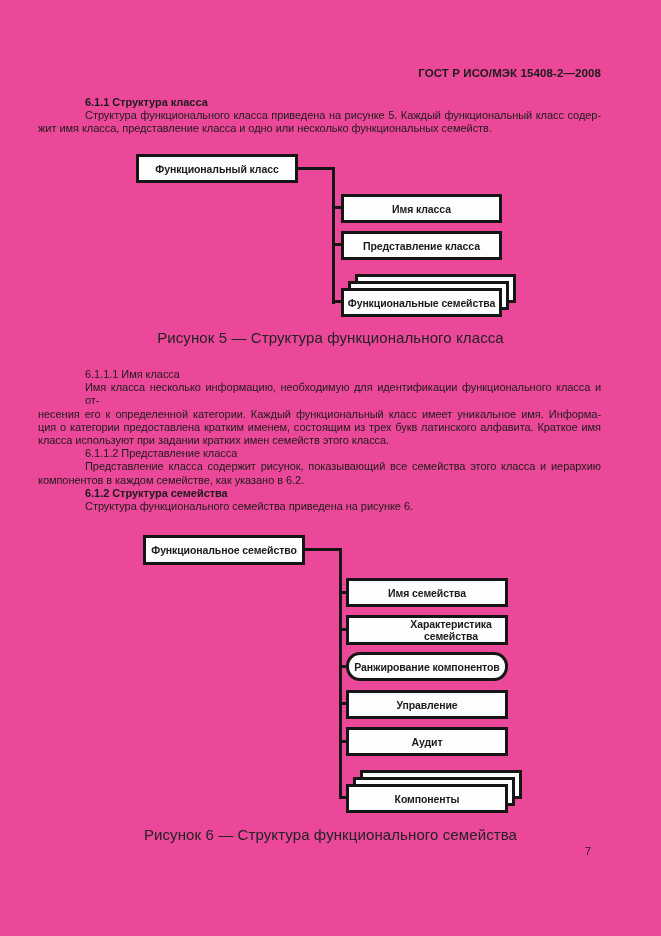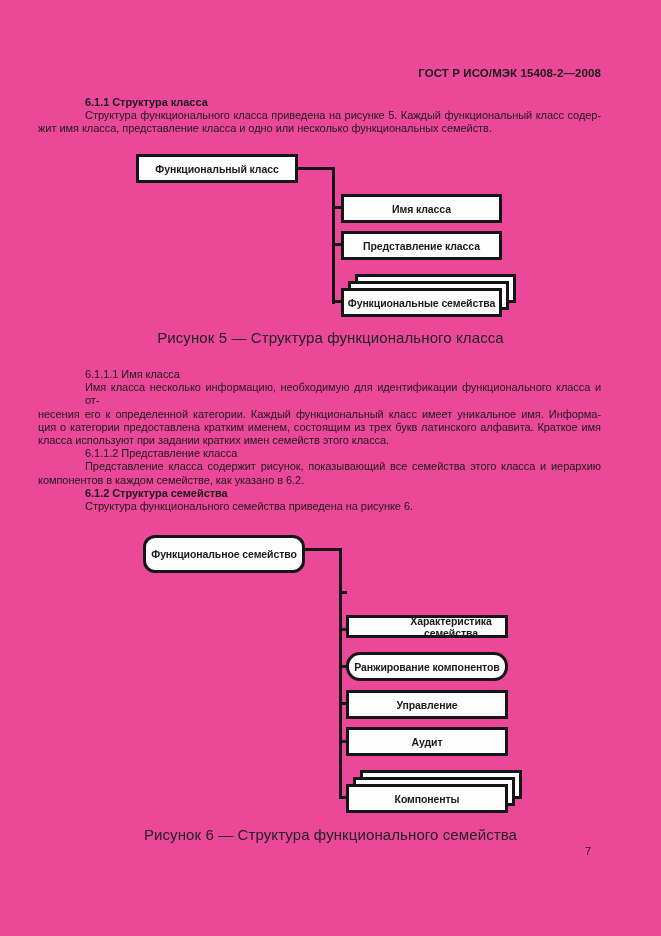--- a/index.html
+++ b/index.html
@@ -121,32 +121,33 @@
     <div class="para">
         <div class="tline">Представление класса содержит рисунок, показывающий все семейства этого класса и иерархию</div>
         <div class="tline tlast">компонентов в каждом семействе, как указано в 6.2.</div>
       </div>
     <div class="heading">6.1.2 Структура семейства</div>
     <div class="para">
         <div class="tline tlast">Структура функционального семейства приведена на рисунке 6.</div>
       </div>
   </div>
 
-  <div class="dbox" style="left:143px; top:535px; width:162px; height:38px;border-radius:12px;">Функциональное семейство</div>
+  <div class="dbox" style="left:143px; top:535px; width:162px; height:30px;">Функциональное семейство</div>
 
   <div class="dline" style="left:303px; top:548px; width:39px; height:3px;"></div>
   <div class="dline" style="left:339px; top:548px; width:3px; height:251px;"></div>
   <div class="dline" style="left:339px; top:591px; width:8px; height:3px;"></div>
   <div class="dline" style="left:339px; top:628px; width:8px; height:3px;"></div>
   <div class="dline" style="left:339px; top:665px; width:8px; height:3px;"></div>
   <div class="dline" style="left:339px; top:702px; width:8px; height:3px;"></div>
   <div class="dline" style="left:339px; top:740px; width:8px; height:3px;"></div>
   <div class="dline" style="left:339px; top:796px; width:8px; height:3px;"></div>
 
-  <div class="dbox" style="left:346px; top:615px; width:162px; height:23px;padding-left:48px;">Характеристика семейства</div>
+  <div class="dbox" style="left:346px; top:578px; width:162px; height:29px;">Имя семейства</div>
+  <div class="dbox" style="left:346px; top:615px; width:162px; height:30px;padding-left:48px;">Характеристика семейства</div>
   <div class="dbox" style="left:346px; top:652px; width:162px; height:29px;border-radius:14px;">Ранжирование компонентов</div>
   <div class="dbox" style="left:346px; top:690px; width:162px; height:29px;">Управление</div>
   <div class="dbox" style="left:346px; top:727px; width:162px; height:29px;">Аудит</div>
 
   <div class="stackghost" style="left:360px; top:770px; width:162px; height:29px;"></div>
   <div class="stackghost" style="left:353px; top:777px; width:162px; height:29px;"></div>
   <div class="dbox" style="left:346px; top:784px; width:162px; height:29px;">Компоненты</div>
 
   <div class="fig-caption cap6">Рисунок 6 — Структура функционального семейства</div>
 

